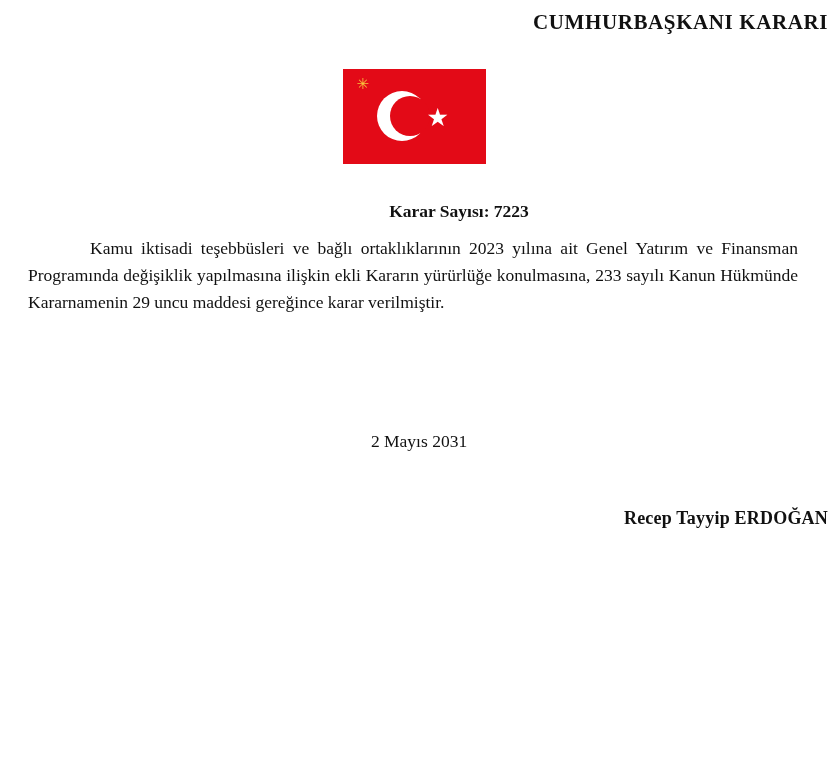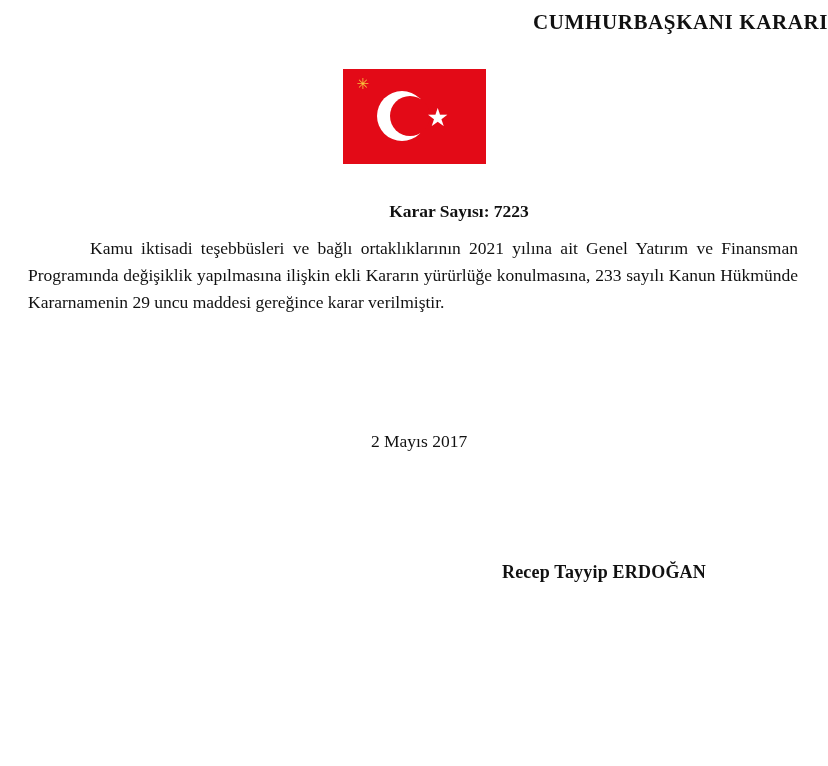--- a/index.html
+++ b/index.html
@@ -95,22 +95,22 @@
     text-indent: 62px;
     hyphens: none;
   }
   .date-line {
     margin-top: 115px;
     text-align: center;
     font-size: 17.5px;
     padding-left: 10px;
   }
   .signature-block {
-    margin-top: 110px;
-    text-align: center;
+    margin-top: 56px;
+    text-align: right;
     padding-left: 380px;
   }
   .sig-name {
     font-weight: bold;
     font-size: 18px;
     letter-spacing: 0.2px;
   }
   .sig-role {
     margin-top: 5px;
     font-size: 17.5px;
@@ -131,21 +131,21 @@
       <div class="crescent-inner"></div>
       <div class="star">★</div>
     </div>
   </div>
 
   <div class="karar-no">
     <span>Karar Sayısı:</span>
     <span>7223</span>
   </div>
 
-  <div class="body-text">Kamu iktisadi teşebbüsleri ve bağlı ortaklıklarının 2021 yılına ait Genel Yatırım ve Finansman Programında değişiklik yapılmasına ilişkin ekli Kararın yürürlüğe konulmasına, 233 sayılı Kanun Hükmünde Kararnamenin 29 uncu maddesi gereğince karar verilmiştir.</div>
+  <div class="body-text">Kamu iktisadi teşebbüsleri ve bağlı ortaklıklarının 2023 yılına ait Genel Yatırım ve Finansman Programında değişiklik yapılmasına ilişkin ekli Kararın yürürlüğe konulmasına, 233 sayılı Kanun Hükmünde Kararnamenin 29 uncu maddesi gereğince karar verilmiştir.</div>
 
-  <div class="date-line">2 Mayıs 2017</div>
+  <div class="date-line">2 Mayıs 2031</div>
 
   <div class="signature-block">
     <div class="sig-name">Recep Tayyip ERDOĞAN</div>
   </div>
 
 </div>
 
 </body></html>

